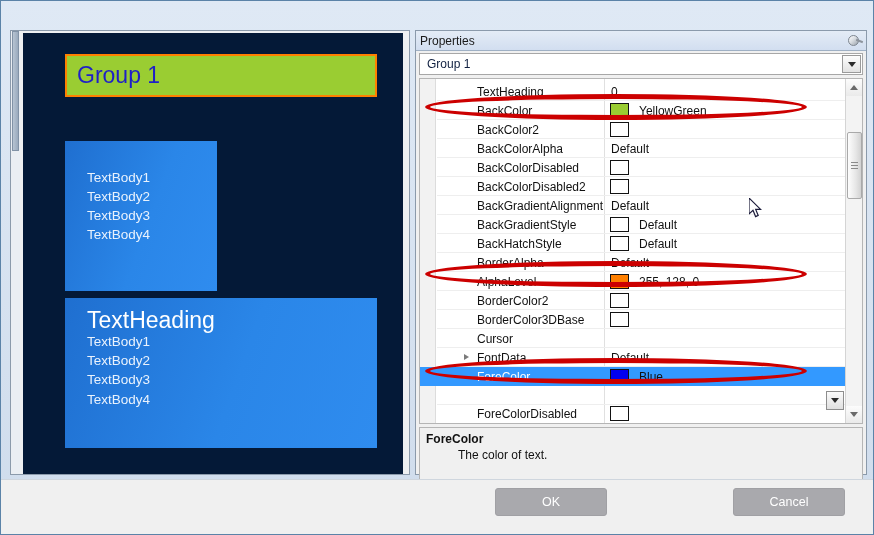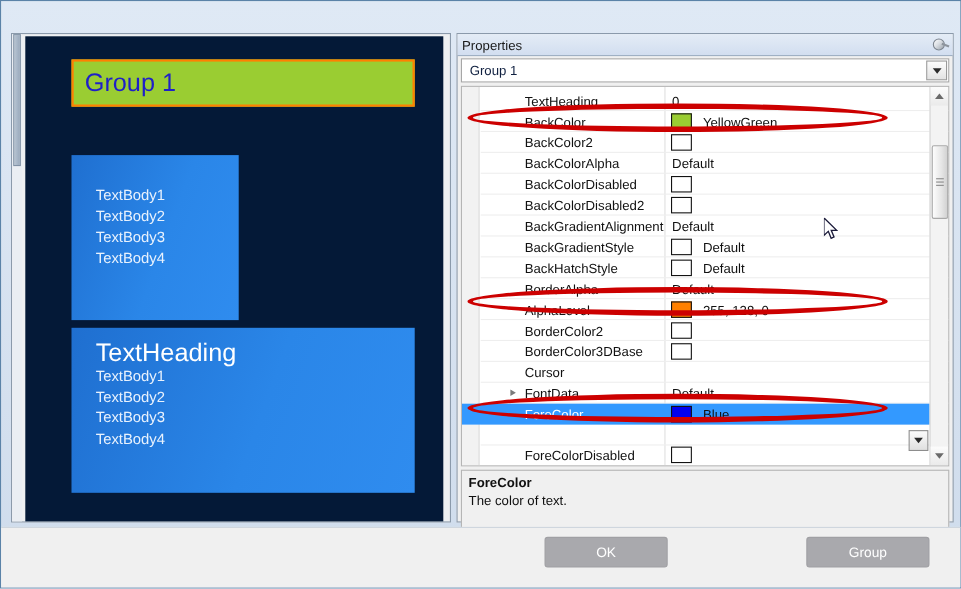--- a/index.html
+++ b/index.html
@@ -244,21 +244,21 @@
     display: flex; align-items: center; justify-content: center;
   }
 
   
   #desc {
     position: absolute; left: 3px; top: 396px; width: 444px; height: 57px;
     background: #f0f0f0; border: 1px solid #b5b5b5;
     padding: 4px 6px;
   }
   #desc .d-title { font-size: 12px; font-weight: bold; color: #111; }
-  #desc .d-text { font-size: 12px; color: #111; margin-top: 2px; }
+  #desc .d-text { font-size: 12px; color: #111; margin-top: 2px; margin-left: 32px; }
 
   
   #tabs {
     position: absolute; left: 3px; top: 454px; width: 444px; height: 21px;
     display: flex; align-items: flex-end;
   }
   .tab {
     height: 20px; display: flex; align-items: center; gap: 5px;
     padding: 0 8px; font-size: 12px;
     border: 1px solid #b5b5b5; border-bottom: none;
@@ -505,21 +505,21 @@
         <span class="tab-ico-gear"></span>
         <span>Properties</span>
       </div>
       <div id="tab-filler"></div>
     </div>
 
   </div>
 
   <div id="btnbar">
     <div class="dlgbtn" id="btn-ok">OK</div>
-    <div class="dlgbtn" id="btn-apply">Group</div>
+    <div class="dlgbtn" id="btn-apply">Cancel</div>
   </div>
 
   <div class="annot" id="annot-back"></div>
   <div class="annot" id="annot-border"></div>
   <div class="annot" id="annot-fore"></div>
 
   <svg id="cursor" viewBox="0 0 13 20">
     <polygon points="0,0 0,16 4,12.3 6.6,18.6 9.2,17.4 6.7,11.4 11.6,11.4" fill="#ffffff" stroke="#1b1b3a" stroke-width="1.2"></polygon>
   </svg>
 

